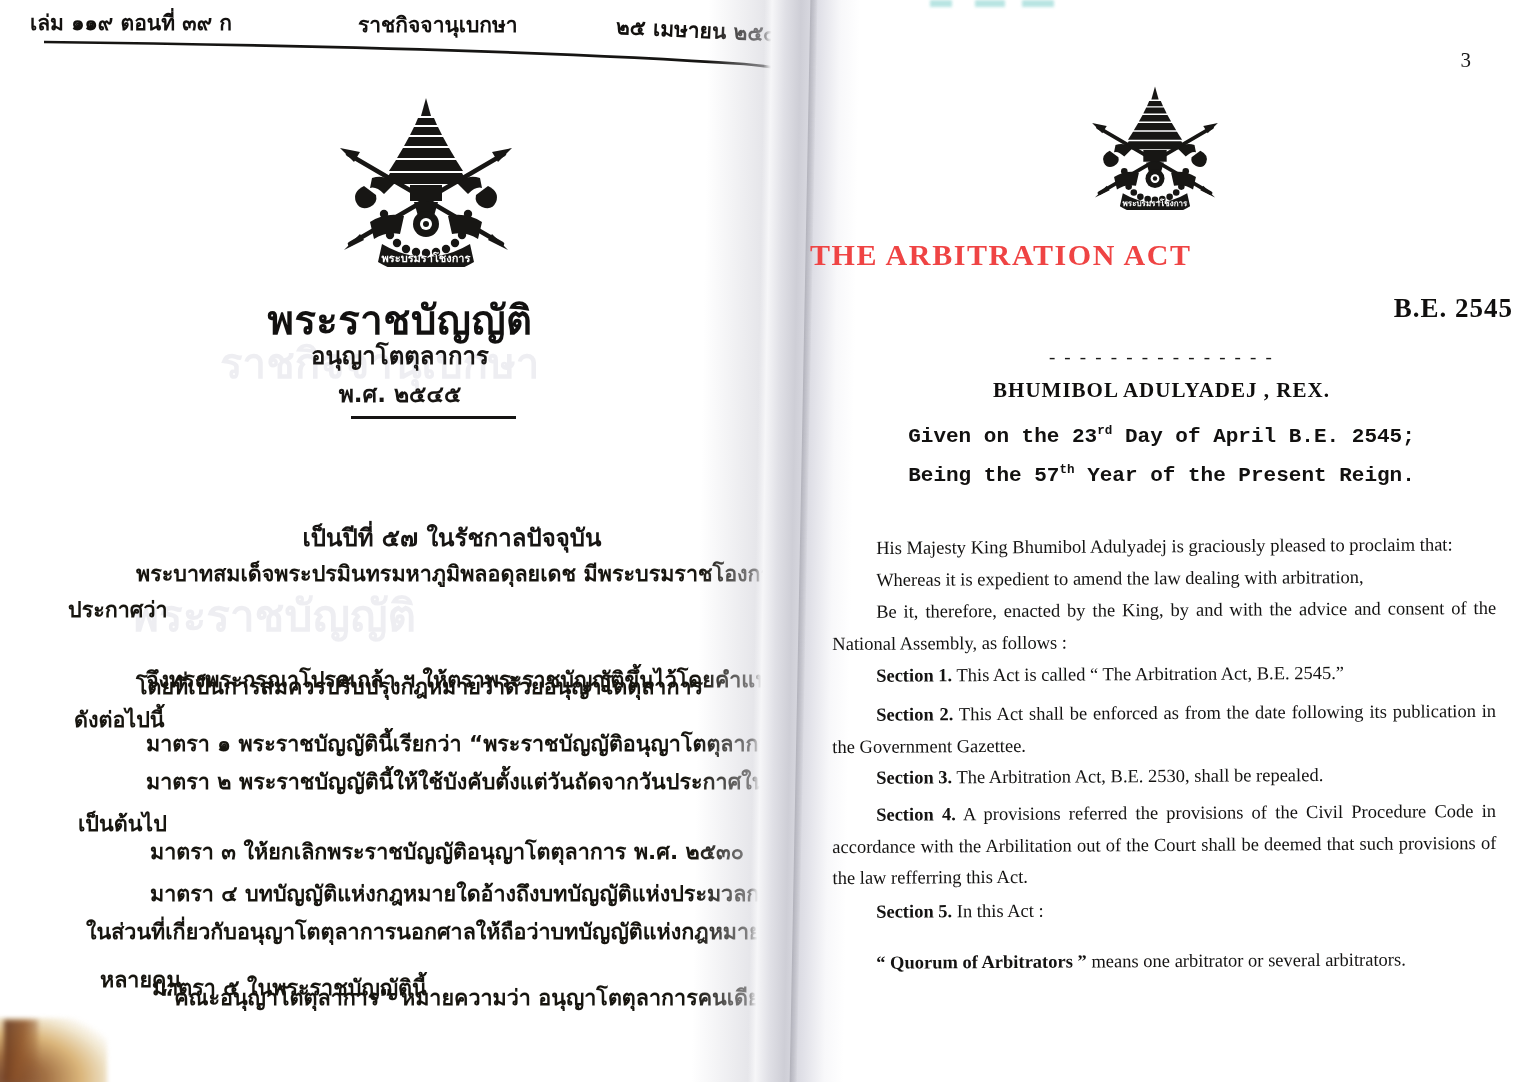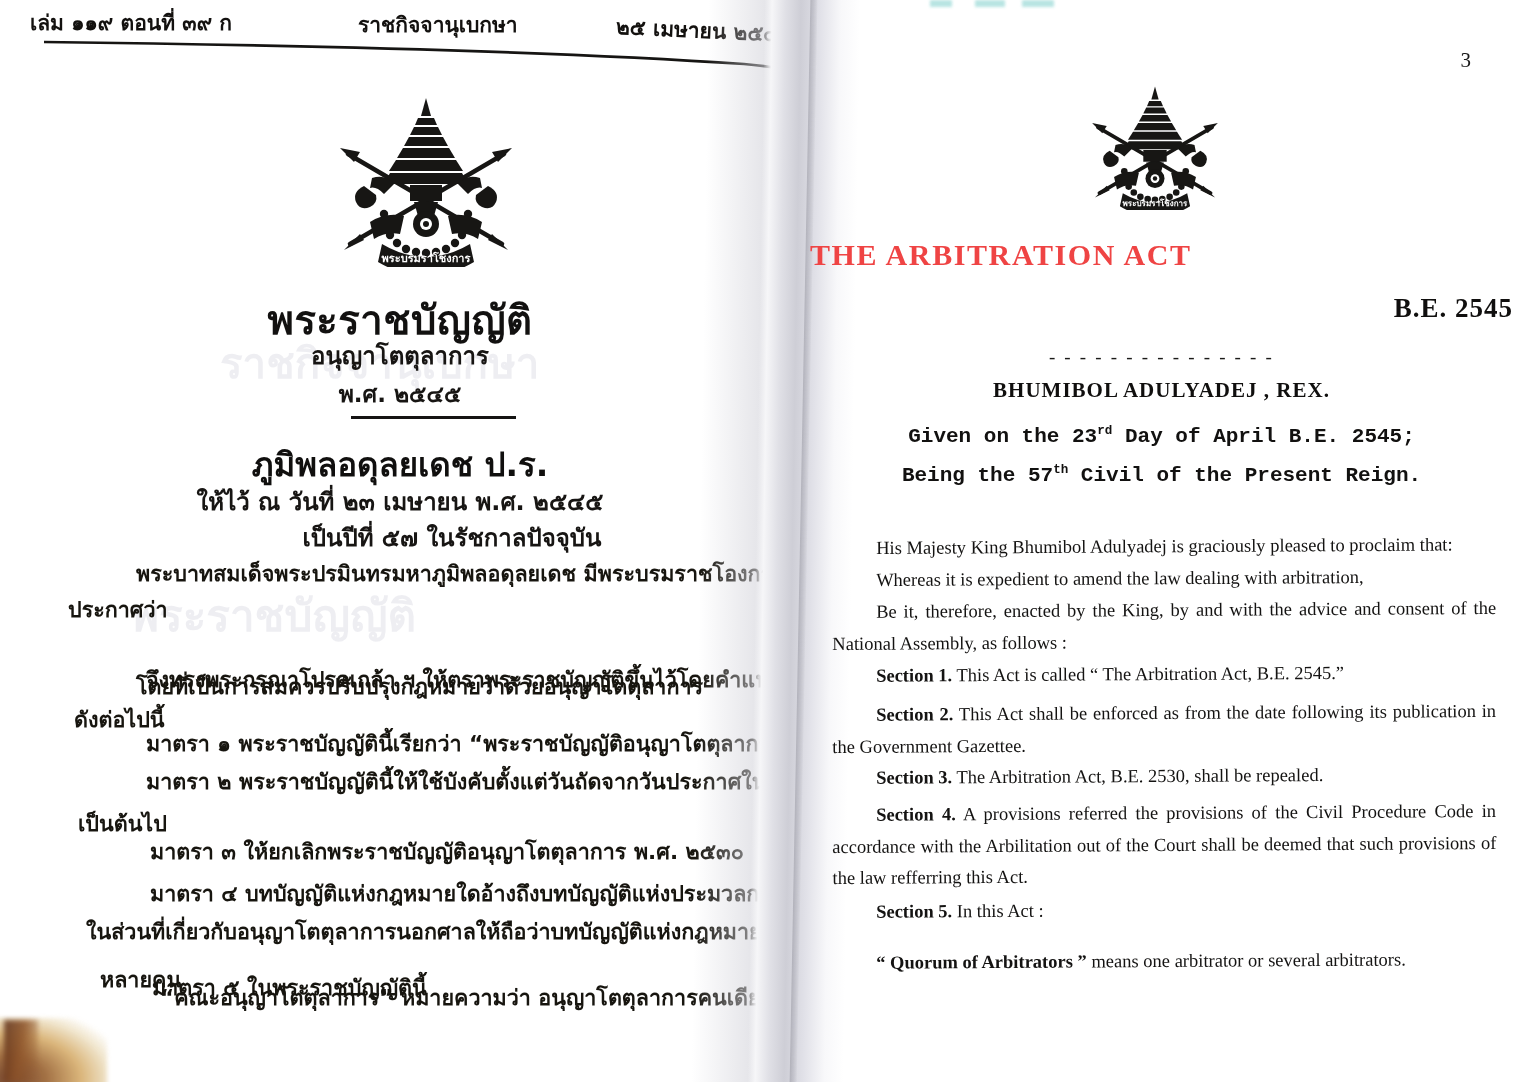--- a/index.html
+++ b/index.html
@@ -365,22 +365,20 @@
       </g>
       <text x="96" y="170" text-anchor="middle" font-family="DejaVu Sans, sans-serif" font-size="11" font-weight="700" fill="#ffffff">พระบรมราโชงการ</text>
     </svg>
 
     <div class="th-title1">พระราชบัญญัติ</div>
     <div class="th-title2">อนุญาโตตุลาการ</div>
     <div class="th-title3">พ.ศ. ๒๕๔๕</div>
 
     <div class="short-rule"></div>
 
-    <div class="th-king">ภูมิพลอดุลยเดช ป.ร.</div>
-    <div class="th-given">ให้ไว้ ณ วันที่ ๒๓ เมษายน พ.ศ. ๒๕๔๕</div>
     <div class="th-reign">เป็นปีที่ ๕๗ ในรัชกาลปัจจุบัน</div>
 
     <div class="th-body-line" style="top:562px; left:136px;">พระบาทสมเด็จพระปรมินทรมหาภูมิพลอดุลยเดช  มีพระบรมราชโองการโปรดเกล้า ฯ ให้</div>
     <div class="th-body-line" style="top:598px; left:68px;">ประกาศว่า</div>
     <div class="th-body-line" style="top:628px; left:136px;margin-top:47px;">โดยที่เป็นการสมควรปรับปรุงกฎหมายว่าด้วยอนุญาโตตุลาการ</div>
     <div class="th-body-line" style="top:668px; left:146px;">จึงทรงพระกรุณาโปรดเกล้า ฯ  ให้ตราพระราชบัญญัติขึ้นไว้โดยคำแนะนำและยินยอมของรัฐสภา</div>
     <div class="th-body-line" style="top:708px; left:74px;">ดังต่อไปนี้</div>
     <div class="th-body-line" style="top:732px; left:146px;">มาตรา ๑  พระราชบัญญัตินี้เรียกว่า “พระราชบัญญัติอนุญาโตตุลาการ พ.ศ. ๒๕๔๕”</div>
     <div class="th-body-line" style="top:770px; left:146px;">มาตรา ๒  พระราชบัญญัตินี้ให้ใช้บังคับตั้งแต่วันถัดจากวันประกาศในราชกิจจานุเบกษา</div>
     <div class="th-body-line" style="top:812px; left:78px;">เป็นต้นไป</div>
@@ -451,21 +449,21 @@
 
     <div class="en-title">THE  ARBITRATION  ACT</div>
     <div class="en-be">B.E.  2545</div>
     <div class="dash-rule">- - - - - - - - - - - - - - -</div>
     <div class="en-rex">BHUMIBOL  ADULYADEJ ,  REX.</div>
 
     <div class="en-given">
       <span>Given  on  the  23</span><sup>rd</sup><span>  Day  of  April  B.E. 2545;</span>
     </div>
     <div class="en-being">
-      <span>Being  the  57</span><sup>th</sup><span>  Civil  of  the  Present  Reign.</span>
+      <span>Being  the  57</span><sup>th</sup><span>  Year  of  the  Present  Reign.</span>
     </div>
 
     <div class="en-para skewed" style="top:533px; left:66px; width:620px; text-indent:0;">His  Majesty King  Bhumibol  Adulyadej  is  graciously  pleased to proclaim  that:</div>
     <div class="en-para skewed" style="top:565px; left:66px; width:620px;">Whereas  it  is  expedient  to amend  the  law  dealing  with  arbitration,</div>
     <div class="en-para skewed" style="top:597px; left:22px; width:664px; text-indent:44px;">Be  it,  therefore,  enacted by the King,  by and with  the  advice  and  consent  of  the National  Assembly,  as follows :</div>
 
     <div class="en-para skewed" style="top:661px; left:22px; width:664px; text-indent:44px;">
       <b>Section  1.</b><span> This  Act  is  called “ The Arbitration  Act,  B.E.  2545.”</span>
     </div>
 

